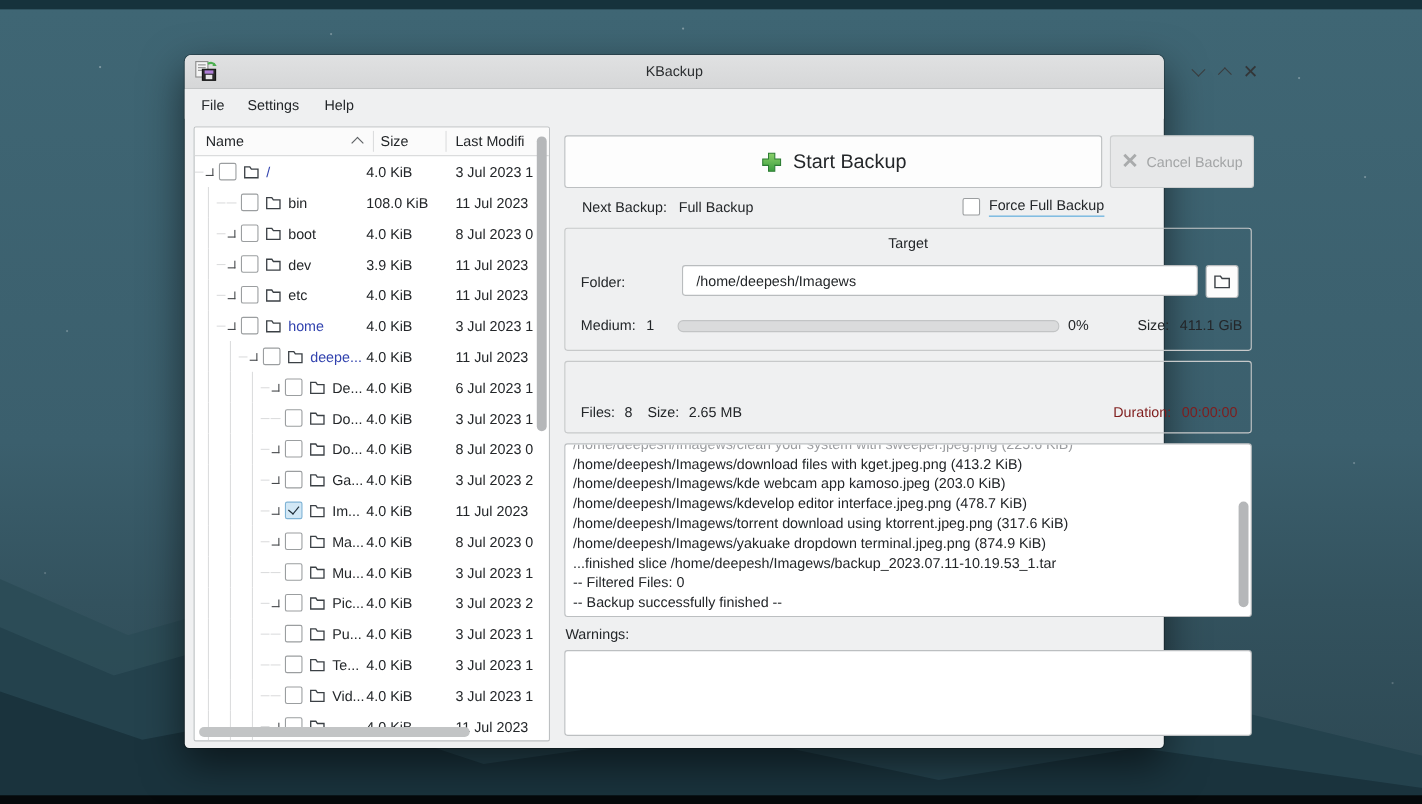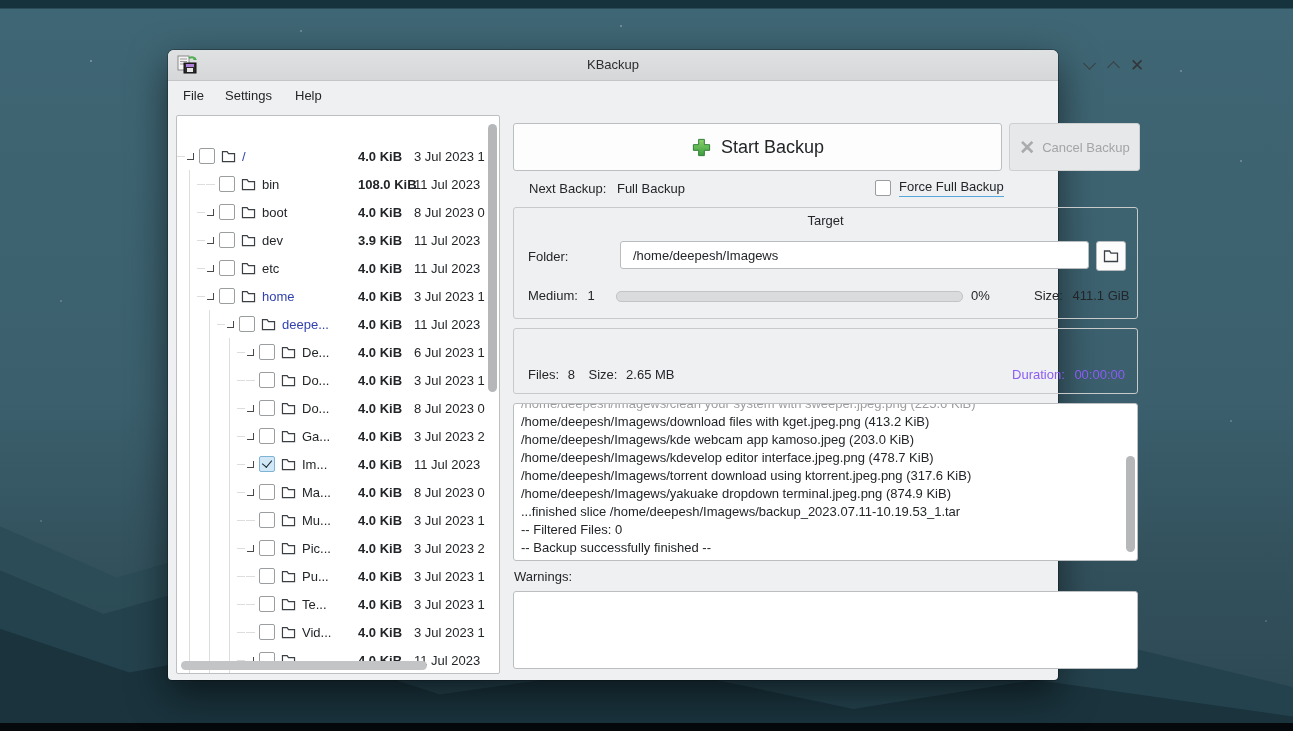--- a/index.html
+++ b/index.html
@@ -48,21 +48,21 @@
   .expander{width:18px;height:100%;display:flex;align-items:center;justify-content:center;flex:none;position:relative;cursor:pointer;}
   .expander::before{content:'';position:absolute;left:-4px;top:14px;width:8px;height:1px;background:#dcddde;}
   .chev{display:block;width:6px;height:6px;border-right:1.6px solid #46494c;border-bottom:1.6px solid #46494c;}
   .expander.none::after{content:'';width:9px;height:1px;background:#dcddde;}
   .cbx{width:14px;height:14px;border:1px solid #9b9ea0;border-radius:2px;background:#fff;margin-right:6px;flex:none;position:relative;cursor:pointer;}
   .cbx.checked{background:#d2e8f6;border-color:#7fb3d5;}
   .cbx.checked::after{content:'';position:absolute;left:4px;top:1px;width:5px;height:8px;border-right:1.8px solid #1d2b36;border-bottom:1.8px solid #1d2b36;transform:rotate(40deg);}
   .folder{margin-right:6px;flex:none;}
   .fname{color:#232629;}
   .fname.inc{color:#3142ae;}
-  .fsize{position:absolute;left:181px;font-weight:bold;}
+  .fsize{position:absolute;left:156px;}
   .fmod{position:absolute;left:237px;}
   .tree-vscroll{position:absolute;right:2px;top:8px;width:9px;height:268px;border-radius:5px;background:#b5b7b9;cursor:pointer;}
   .tree-hscroll{position:absolute;left:4px;bottom:3px;width:246px;height:9px;border-radius:5px;background:#c2c4c5;cursor:pointer;}
 
   
   .btn-start{position:absolute;left:345px;top:73px;width:487px;height:46px;background:#fdfdfd;border:1px solid #bcbfc1;border-radius:3px;
     display:flex;align-items:center;justify-content:center;gap:9px;font-size:18px;color:#232629;cursor:pointer;}
   .btn-cancel{position:absolute;left:841px;top:73px;width:129px;height:46px;background:#e7e8e9;border:1px solid #cdcfd0;border-radius:3px;
     display:flex;align-items:center;justify-content:center;gap:7px;font-size:13px;color:#a3a5a6;}
   .xicon{font-size:19px;font-weight:bold;color:#a9abac;line-height:1;}
@@ -85,21 +85,21 @@
   .medium-label{position:absolute;left:14px;top:80px;font-size:13px;color:#232629;}
   .medium-label .val{margin-left:6px;}
   .progress{position:absolute;left:102px;top:83px;width:345px;height:9px;border:1px solid #c2c4c5;border-radius:5px;background:#dadbdc;}
   .pct{position:absolute;left:457px;top:80px;font-size:13px;color:#232629;}
   .tsize{position:absolute;left:492px;top:80px;font-size:13px;color:#232629;margin-left:28px;}
   .tsize .val{margin-left:6px;}
 
   .files-line{position:absolute;left:14px;top:38px;font-size:13px;color:#232629;}
   .files-line .val{margin:0 10px 0 5px;}
   .files-line .val:last-child{margin-right:0;}
-  .duration{position:absolute;right:12px;top:38px;font-size:13px;color:#8b5cf6;}
+  .duration{position:absolute;right:12px;top:38px;font-size:13px;color:#7f1d1d;}
   .duration .val{margin-left:6px;}
 
   .logbox{position:absolute;left:345px;top:353px;width:623px;height:156px;background:#fff;border:1px solid #bcbfc1;border-radius:3px;overflow:hidden;}
   .log-lines{position:absolute;left:7px;top:0;right:16px;bottom:0;overflow:hidden;}
   .log-line{font-size:13px;line-height:18px;color:#232629;white-space:nowrap;}
   .log-line:first-child{margin-top:-9px;color:#9b9da0;}
   .log-vscroll{position:absolute;right:2px;top:52px;width:9px;height:96px;border-radius:5px;background:#b5b7b9;cursor:pointer;}
 
   .warn-label{position:absolute;left:346px;top:519px;font-size:13px;color:#232629;}
   .warnbox{position:absolute;left:345px;top:541px;width:623px;height:76px;background:#fff;border:1px solid #bcbfc1;border-radius:3px;}
@@ -141,20 +141,28 @@
       </div>
   </div>
 
   <div class="menubar">
     <span class="menu-item" style="left:11px;">File</span>
     <span class="menu-item" style="left:53px;">Settings</span>
     <span class="menu-item" style="left:123px;">Help</span>
   </div>
 
   <div class="tree-panel">
+    <div class="tree-header">
+      <span class="th-name">Name</span>
+      <span class="th-sort"></span>
+      <span class="th-sep1"></span>
+      <span class="th-sep2"></span>
+      <span class="th-size">Size</span>
+      <span class="th-mod">Last Modifi</span>
+    </div>
     <div class="tree-rows">
         <div class="tree-row">
     <span class="indent"></span>
     <span class="expander down">
             <i class="chev"></i>
           </span>
     <span class="cbx"></span>
     <svg class="folder" viewBox="0 0 16 14" width="15" height="13">
       <path d="M1.5 1.8 h5 l1.5 2.2 h6.5 V12.5 H1.5 Z" fill="none" stroke="#3b4045" stroke-width="1.3"></path>
     </svg>

